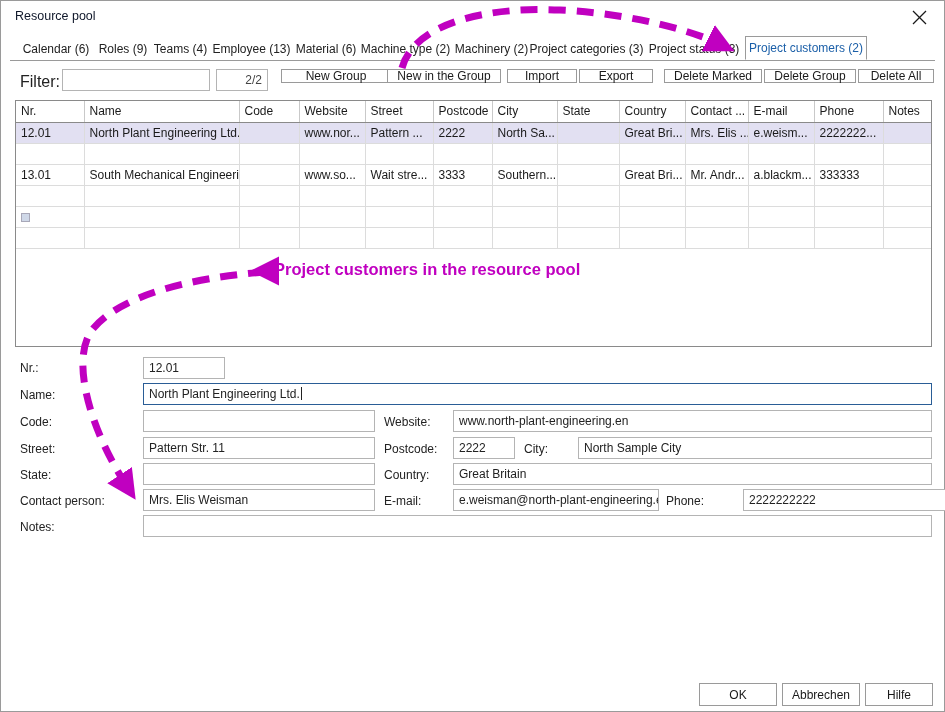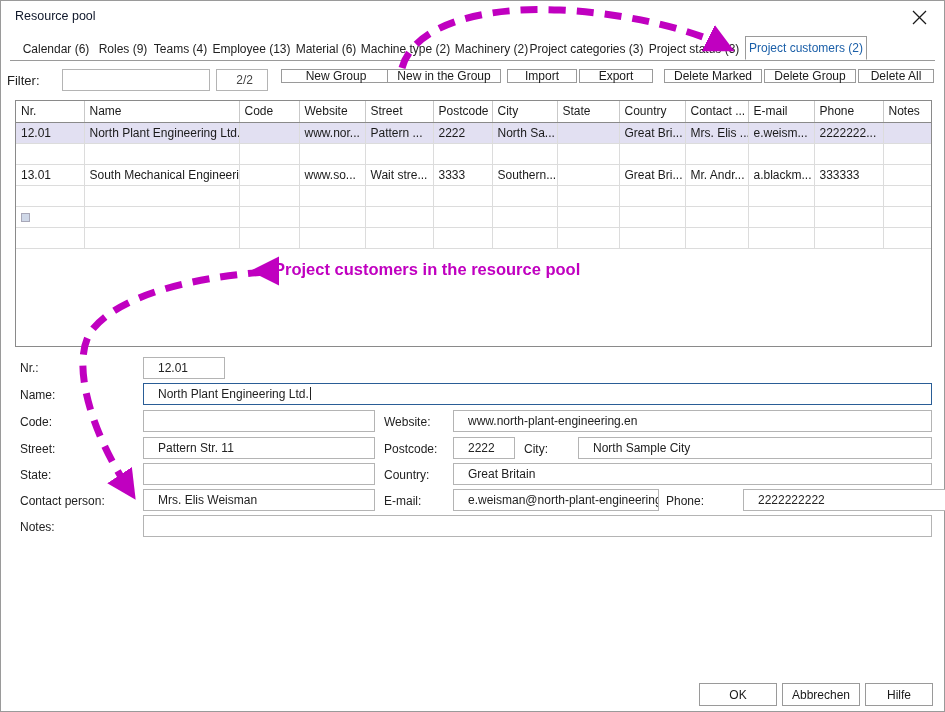--- a/index.html
+++ b/index.html
@@ -56,29 +56,29 @@
     height:24px;
     z-index:3;
   }
   #tab-underline{
     position:absolute;left:9px;top:59px;right:9px;height:1px;
     background:#9a9a9a;
   }
 
   
   #toolbar{position:absolute;left:0;top:64px;right:0;height:30px;}
-  #filter-label{position:absolute;left:6px;top:72px;font-size:13px;color:#222;}
+  #filter-label{position:absolute;left:19px;top:72px;font-size:16px;color:#222;}
   .txtbox{
     box-sizing:border-box;
     border:1px solid #b4b4b4;
     background:#ffffff;
     font-family:"Liberation Sans", sans-serif;
     font-size:12px;
     color:#222;
-    padding:0 14px;
+    padding:0 5px;
     line-height:20px;
     height:22px;
     white-space:nowrap;
     overflow:hidden;
   }
   #filter-input{position:absolute;left:61px;top:68px;width:148px;height:22px;}
   #count-box{position:absolute;left:215px;top:68px;width:52px;height:22px;text-align:right;color:#444;}
   .btn{
     position:absolute;
     box-sizing:border-box;

